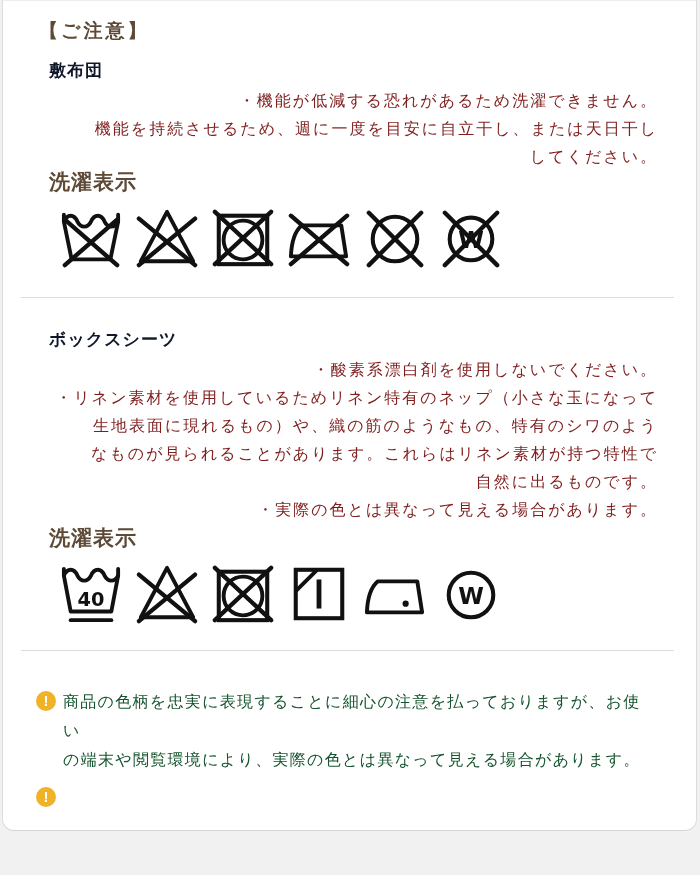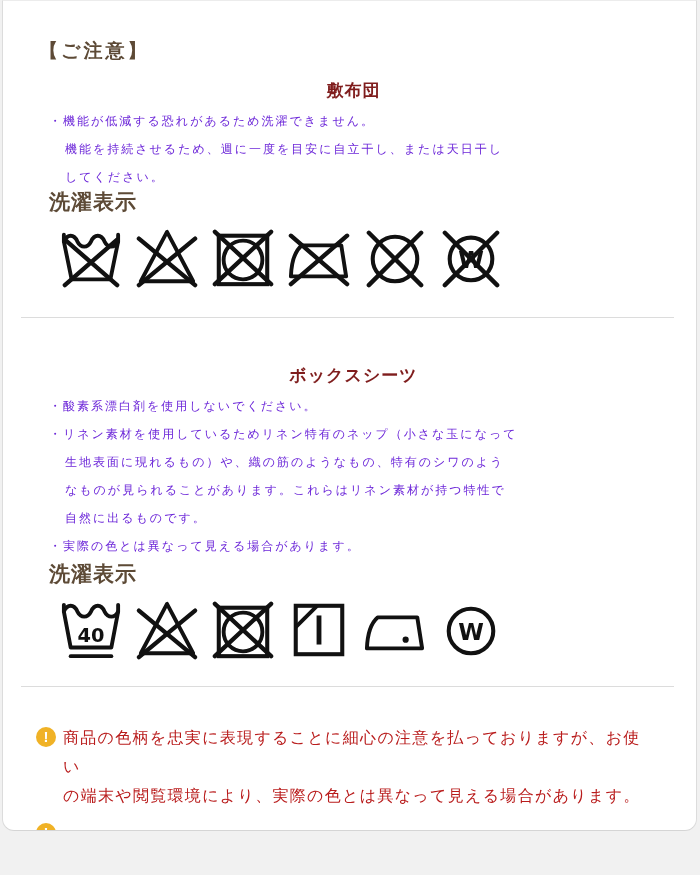--- a/index.html
+++ b/index.html
@@ -14,60 +14,61 @@
     margin-left:2px;
     width:695px;height:831px;
     background:#ffffff;
     border-left:1px solid #dcdcdc;
     border-right:1px solid #dcdcdc;
     border-bottom:1px solid #d5d5d5;
     border-top:1px solid #ececec;
     border-radius:0 0 12px 12px;
     overflow:hidden;
   }
-  .content{padding:38px 38px 0 36px;}
+  .content{padding:18px 38px 0 36px;}
   .page-title{
     font-size:19px;font-weight:bold;color:#5d4a36;
     letter-spacing:3px;line-height:23px;margin:0;
   }
   .section{margin-left:10px;}
   .sec-heading{
-    font-size:17px;font-weight:bold;color:#7f1d1d;
-    letter-spacing:1px;line-height:20px;margin:19px 0 6px 0;text-align:center;
+    font-size:17px;font-weight:bold;color:#0f172a;
+    letter-spacing:1px;line-height:20px;margin:19px 0 6px 0;
   }
   .care-heading{
     font-size:21px;font-weight:bold;color:#5d4a36;
     letter-spacing:1px;line-height:20px;margin:1px 0 0 0;
   }
   .bullet{
-    font-size:12px;line-height:28px;color:#6d28d9;
+    font-size:16px;line-height:28px;color:#7f1d1d;
     letter-spacing:2px;
     margin:0 0 0 16px;text-indent:-16px;
     white-space:pre-line;
+    text-align:right;
   }
   .symbol-row{
     display:flex;align-items:flex-end;gap:10px;
     margin:13px 0 0 9px;height:64px;
   }
   .care-sym{width:66px;height:62px;display:block;}
   .divider{
     border:none;border-top:1px solid #dcdcdc;
     margin:28px -16px 0 -18px;height:0;
   }
   .divider-2{margin-top:25px;}
   .notes{margin:36px 0 0 -3px;}
   .note{display:flex;align-items:flex-start;margin:0 0 9px 0;}
   .note-icon{
     flex:0 0 auto;width:20px;height:20px;border-radius:50%;
     background:#f0b226;color:#ffffff;
     font-size:15px;font-weight:bold;line-height:20px;text-align:center;
     margin:4px 7px 0 0;
   }
   .note-text{
-    font-size:16px;line-height:29px;color:#b91c1c;
+    font-size:16px;line-height:29px;color:#14532d;
     letter-spacing:1.3px;white-space:pre-line;
   }
 </style>
 </head>
 <body>
 
 <svg width="0" height="0" style="position:absolute" aria-hidden="true">
   <defs>
     <g id="tub-base" fill="none" stroke="#111" stroke-width="4" stroke-linecap="round" stroke-linejoin="round">
       <path d="M6,8 L6,15 L14,54 L54,54 L62,15 L62,8"></path>
@@ -169,21 +170,21 @@
             <use href="#cs-do-not-dry-clean"></use>
           </svg>
           <svg viewBox="0 0 68 64" class="care-sym">
             <use href="#cs-do-not-wet-clean"></use>
           </svg>
         </div>
     </div>
 
     <hr class="divider">
 
-    <div class="section" style="margin-top:48px;">
+    <div class="section" style="margin-top:32px;">
       <h2 class="sec-heading" style="margin-top:0;">ボックスシーツ</h2>
       <p class="bullet">・酸素系漂白剤を使用しないでください。</p>
       <p class="bullet">・リネン素材を使用しているためリネン特有のネップ（小さな玉になって
 生地表面に現れるもの）や、織の筋のようなもの、特有のシワのよう
 なものが見られることがあります。これらはリネン素材が持つ特性で
 自然に出るものです。</p>
       <p class="bullet">・実際の色とは異なって見える場合があります。</p>
       <h2 class="care-heading" style="margin-top:4px;">洗濯表示</h2>
       <div class="symbol-row">
           <svg viewBox="0 0 68 64" class="care-sym">

